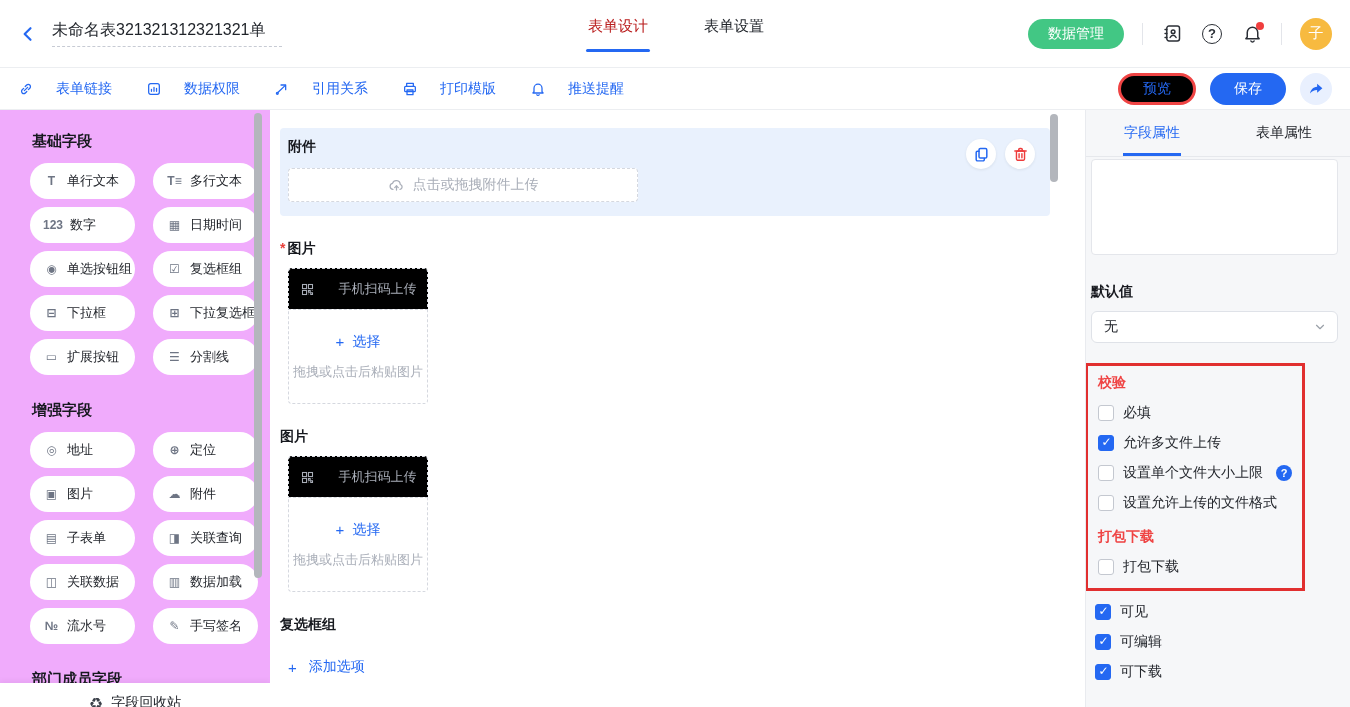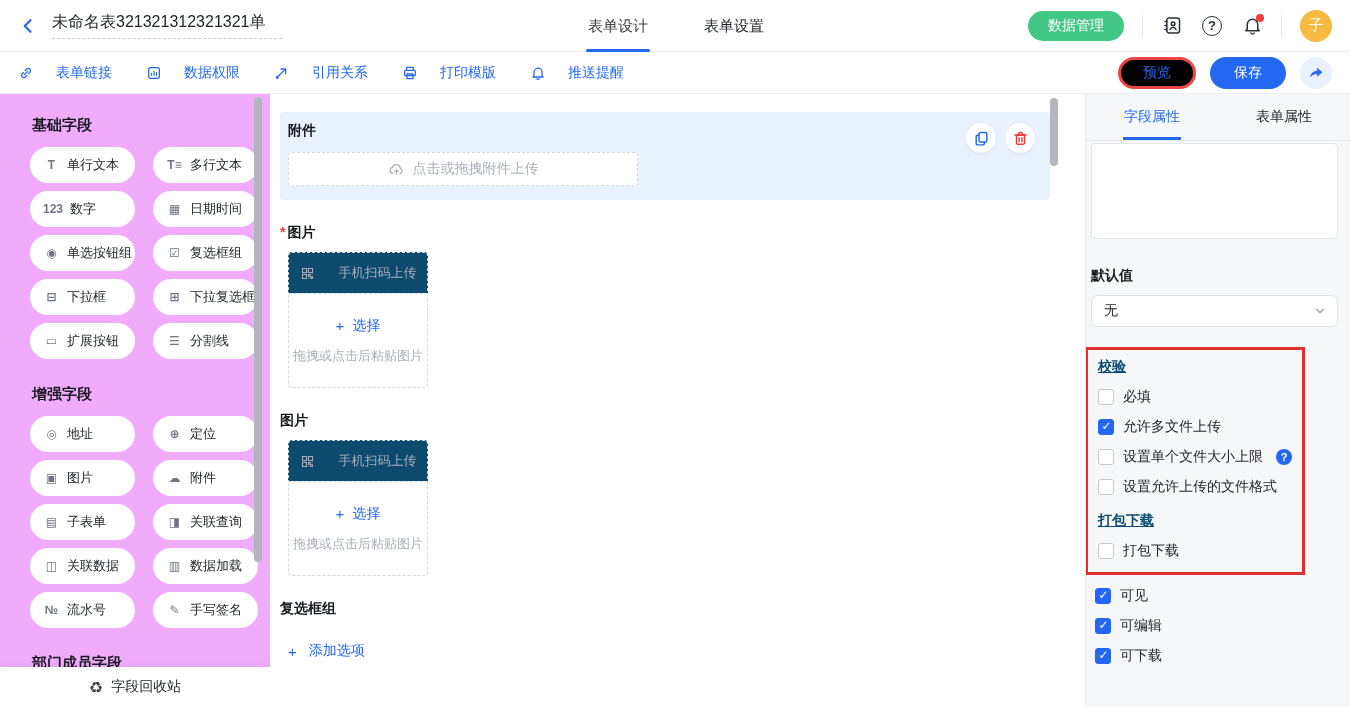--- a/index.html
+++ b/index.html
@@ -1,29 +1,29 @@
 <!DOCTYPE html>
 <html><head>
 <meta charset="utf-8">
 <style>
   * { margin:0; padding:0; box-sizing:border-box; }
   html,body { width:1350px; height:707px; overflow:hidden; background:#fff;
     font-family:"Liberation Sans","DejaVu Sans",sans-serif; color:#1f2329; }
   .app { width:1350px; height:707px; display:flex; flex-direction:column; }
 
   
-  .topbar { height:52px; background:#fff; border-bottom:1px solid #eceef1;
+  .topbar { height:68px; background:#fff; border-bottom:1px solid #eceef1;
     display:flex; align-items:center; padding:12px 18px; position:relative; flex:none; }
   .topbar-left { display:flex; align-items:center; gap:12px; }
   .back-btn { width:22px; height:22px; color:#2468f2; cursor:pointer; display:flex; align-items:center; }
   .doc-title { font-size:16px; font-weight:500; color:#1f2329; padding-bottom:5px;
     border-bottom:1px dashed #c7cbd4; min-width:230px; }
   .topbar-tabs { position:absolute; left:588px; top:0; height:52px; display:flex; gap:56px; }
   .ttab { display:flex; align-items:center; font-size:15px; color:#1f2329; position:relative; cursor:pointer; }
-  .ttab.active { color:#404040; }
+  .ttab.active { color:#b91c1c; }
   .ttab.active::after { content:""; position:absolute; left:-2px; right:-2px; bottom:0;
     height:3px; background:#2468f2; border-radius:2px; }
   .topbar-right { margin-left:auto; display:flex; align-items:center; gap:18px; }
   .btn-green { height:30px; padding:0 20px; border-radius:16px; background:#42c784;
     color:#fff; font-size:14px; display:flex; align-items:center; border:none; cursor:pointer; }
   .vdiv { width:1px; height:22px; background:#e3e5ea; }
   .hicon { width:22px; height:22px; color:#2b2f36; cursor:pointer; position:relative; display:flex;
     align-items:center; justify-content:center; }
   .help-circle { width:20px; height:20px; border:1.7px solid #2b2f36; border-radius:50%;
     font-size:13px; font-weight:600; display:flex; align-items:center; justify-content:center; }
@@ -74,21 +74,21 @@
   .req { color:#e8413c; margin-right:2px; }
   .card-actions { position:absolute; top:11px; right:15px; display:flex; gap:9px; }
   .act-circle { width:30px; height:30px; border-radius:50%; background:#fff; border:none;
     display:flex; align-items:center; justify-content:center; cursor:pointer;
     box-shadow:0 1px 3px rgba(31,35,41,.08); }
   .upload-box { margin-top:12px; width:350px; height:34px; background:#fff;
     border:1px dashed #d5d8df; border-radius:4px; display:flex; align-items:center;
     justify-content:center; gap:8px; color:#a9aeb8; font-size:14px; cursor:pointer; }
   .fld { margin-top:24px; }
   .img-upload { margin:10px 0 0 8px; width:140px; }
-  .scan-box { height:42px; background:#0c4a6e; border:1px dashed #d5d8df;
+  .scan-box { height:42px; background:#000000; border:1px dashed #d5d8df;
     border-radius:4px 4px 0 0; display:flex; align-items:center; justify-content:center;
     gap:24px; color:#a9aeb8; font-size:13px; cursor:pointer; }
   .pick-box { margin-top:-1px; height:95px; background:#fff; border:1px dashed #d5d8df;
     border-radius:0 0 4px 4px; display:flex; flex-direction:column; align-items:center;
     justify-content:center; gap:12px; cursor:pointer; }
   .pick-link { color:#2468f2; font-size:14px; display:flex; gap:8px; align-items:center; }
   .paste-hint { color:#a9aeb8; font-size:13px; white-space:nowrap; }
   .cbx-row { display:flex; gap:32px; margin:14px 0 0 8px; }
   .cbx-item { display:flex; align-items:center; gap:9px; font-size:14px; color:#23262c; }
   .cbx { width:16px; height:16px; border:1px solid #c4c8d0; border-radius:3px; background:#fff;
@@ -109,21 +109,21 @@
   .ptab.active { color:#2468f2; }
   .ptab.active::after { content:""; position:absolute; bottom:0; left:50%;
     transform:translateX(-50%); width:58px; height:3px; background:#2468f2; }
   .pbox { margin-top:2px; height:96px; background:#fff; border:1px solid #e4e6eb; border-radius:4px; }
   .plabel { font-size:14px; font-weight:700; color:#17191f; margin:28px 0 10px 0; }
   .pselect { height:32px; background:#fff; border:1px solid #dfe2e8; border-radius:6px;
     display:flex; align-items:center; justify-content:space-between; padding:0 10px 0 12px;
     font-size:14px; color:#23262c; cursor:pointer; }
   .vbox { margin-top:20px; margin-left:-6px; width:220px; border:3px solid #e12f2f;
     padding:8px 8px 12px 10px; }
-  .vtitle { font-size:14px; font-weight:700; color:#0c4a6e;text-decoration:underline; }
+  .vtitle { font-size:14px; font-weight:700; color:#ef4444; }
   .vtitle.inner { margin-top:16px; }
   .vrow { display:flex; align-items:center; gap:9px; margin-top:12px; font-size:14px; color:#23262c; }
   .qicon { width:16px; height:16px; border-radius:50%; background:#2468f2; color:#fff;
     font-size:11px; font-weight:700; display:flex; align-items:center; justify-content:center;
     margin-left:4px; cursor:pointer; }
   .perm-title { font-size:14px; font-weight:700; color:#17191f; margin:20px 0 2px 4px; }
   .perm-rows { margin-left:4px; }
 
   svg { display:block; }
 </style>

